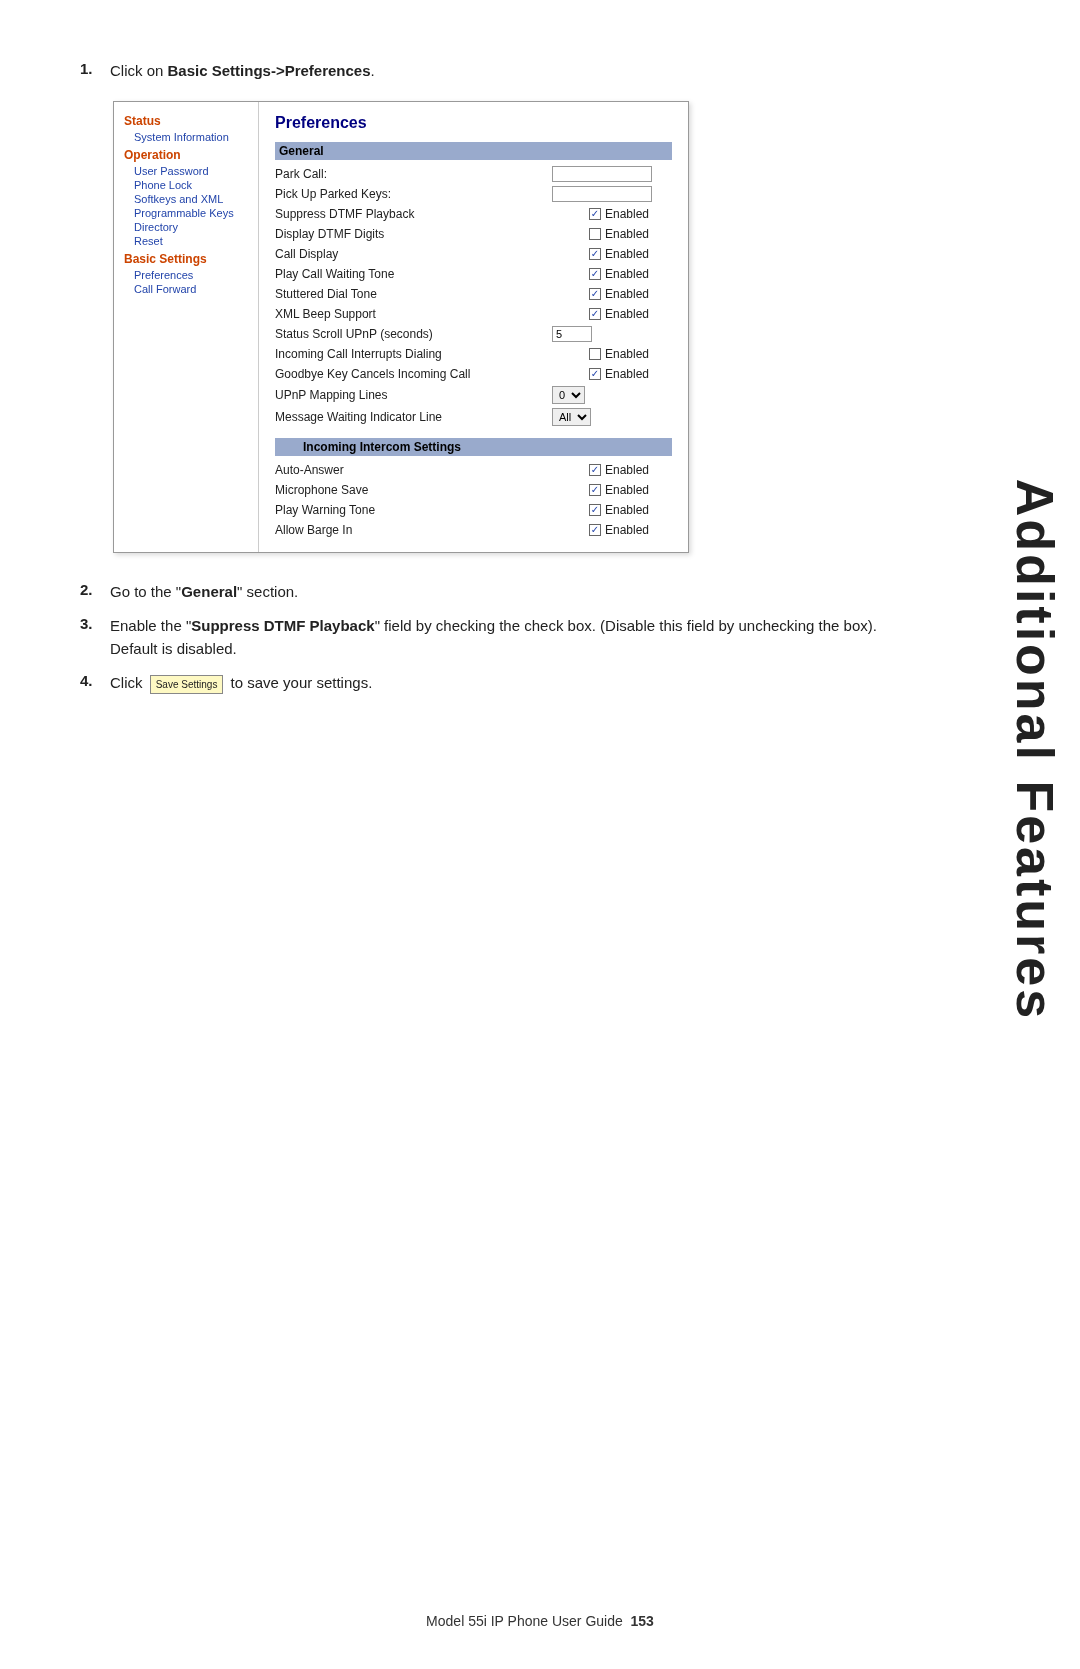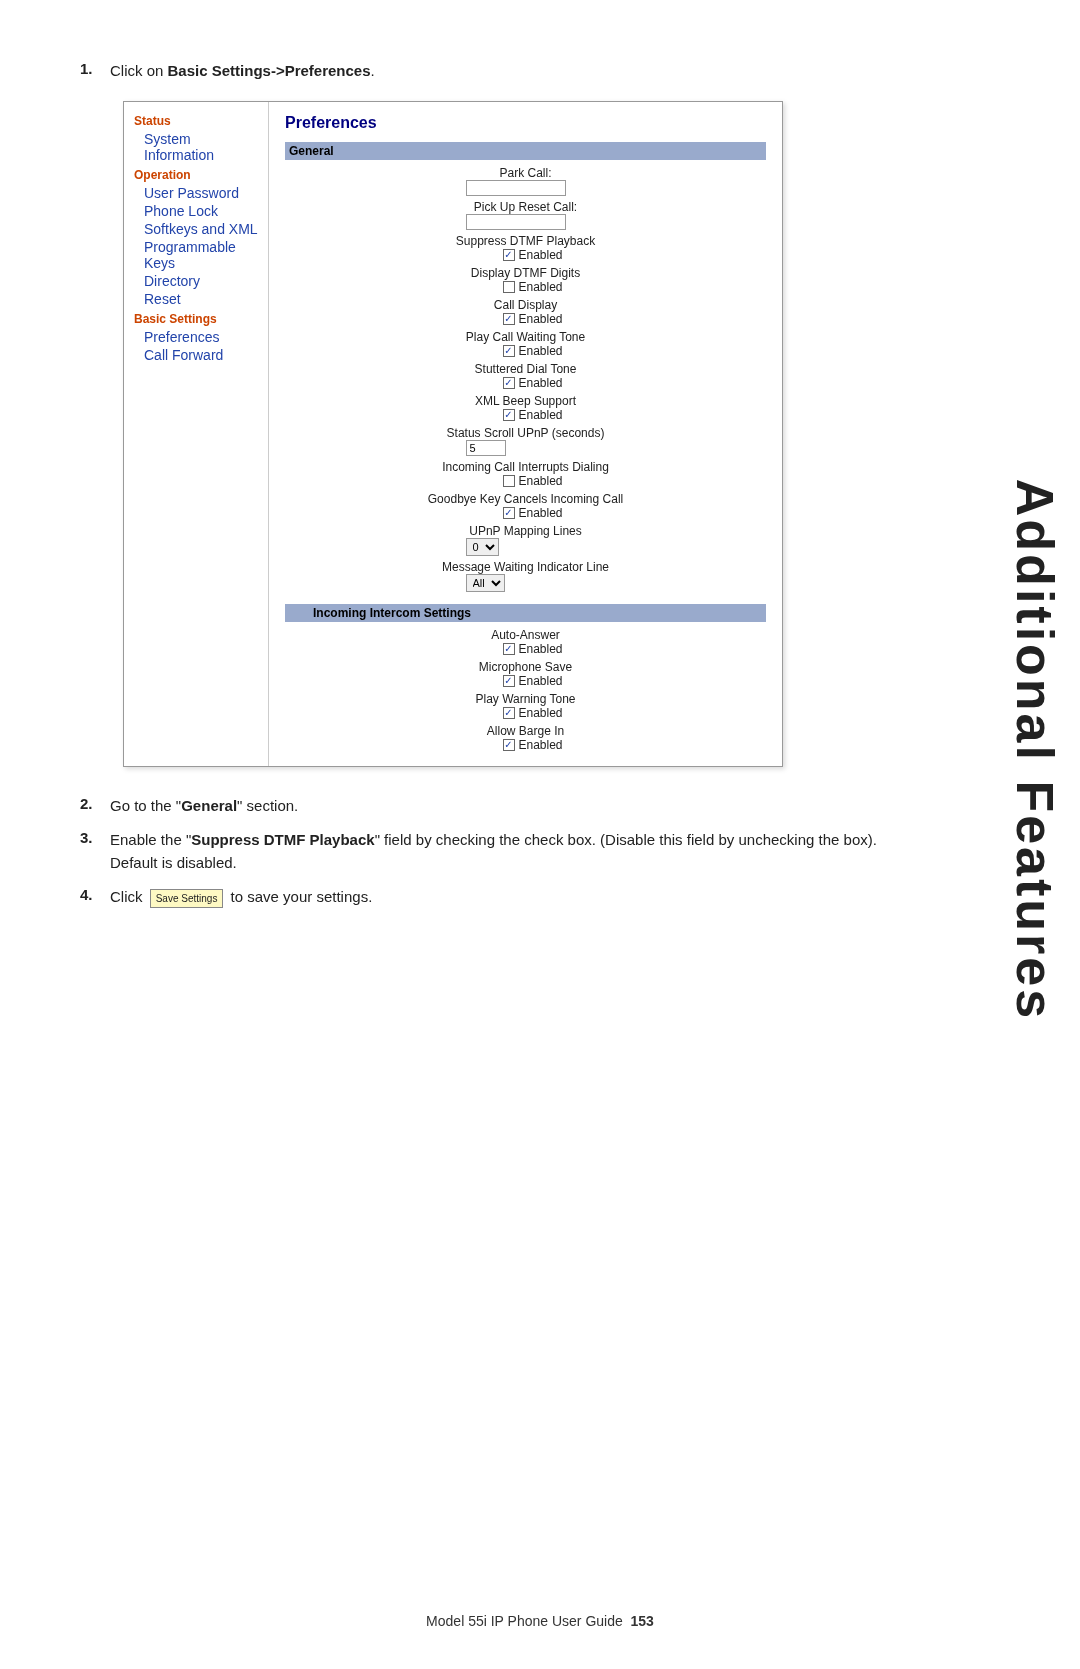--- a/index.html
+++ b/index.html
@@ -14,22 +14,22 @@
     }
 
     .page-content {
       padding: 60px 80px 60px 80px;
       max-width: 980px;
     }
 
     
     .screenshot-box {
       border: 1px solid #999;
-      width: 660px;
-      margin: 18px 0 28px 43px;
+      width: 576px;
+      margin: 18px 0 28px 33px;
       background: #fff;
       display: flex;
       box-shadow: 2px 2px 5px rgba(0,0,0,0.15);
     }
 
     
     .sidebar {
       width: 145px;
       padding: 8px 0;
       font-size: 12px;
@@ -41,21 +41,21 @@
       font-weight: bold;
       color: #cc4400;
       padding: 4px 10px 2px 10px;
       font-size: 12px;
     }
 
     .sidebar-item {
       padding: 1px 10px 1px 20px;
       color: #2244aa;
       cursor: pointer;
-      font-size: 14px;
+      font-size: 11px;
     }
 
     .sidebar-item.active {
       color: #2244aa;
       font-weight: normal;
     }
 
     
     .main-content {
       flex: 1;
@@ -77,21 +77,20 @@
       font-size: 12px;
       padding: 2px 4px;
       margin: 6px 0 4px 0;
     }
 
     .pref-row {
       display: flex;
       align-items: center;
       padding: 2px 0;
       min-height: 20px;
-      flex-direction: column;
     }
 
     .pref-label {
       flex: 1;
       font-size: 12px;
       color: #222;
     }
 
     .pref-value {
       display: flex;
@@ -254,21 +253,21 @@
       <div class="section-header">General</div>
 
       <div class="pref-row">
         <span class="pref-label">Park Call:</span>
         <div class="pref-value">
           <input class="pref-input" type="text" value="" style="">
         </div>
       </div>
 
       <div class="pref-row">
-        <span class="pref-label">Pick Up Reset Call:</span>
+        <span class="pref-label">Pick Up Parked Keys:</span>
         <div class="pref-value">
           <input class="pref-input" type="text" value="" style="">
         </div>
       </div>
 
       <div class="pref-row">
         <span class="pref-label">Suppress DTMF Playback</span>
         <div class="pref-value checkbox-enabled">
           <span class="cb checked"></span>
           <span>Enabled</span>

